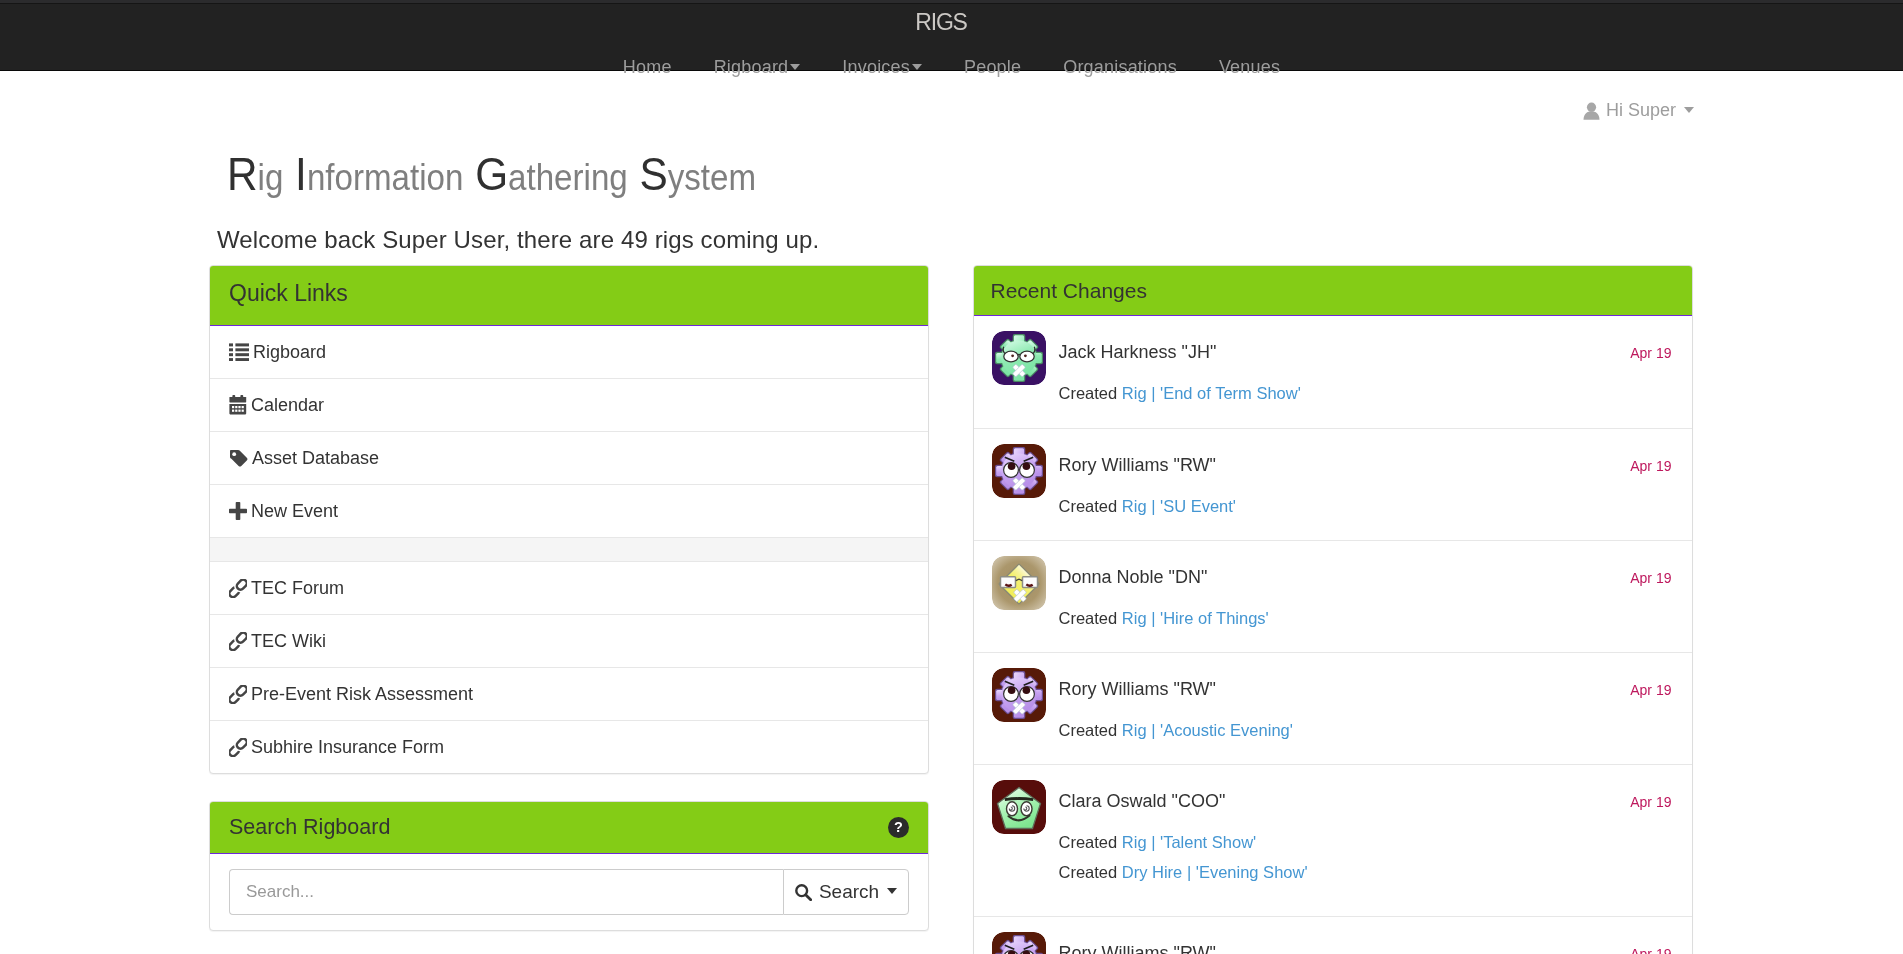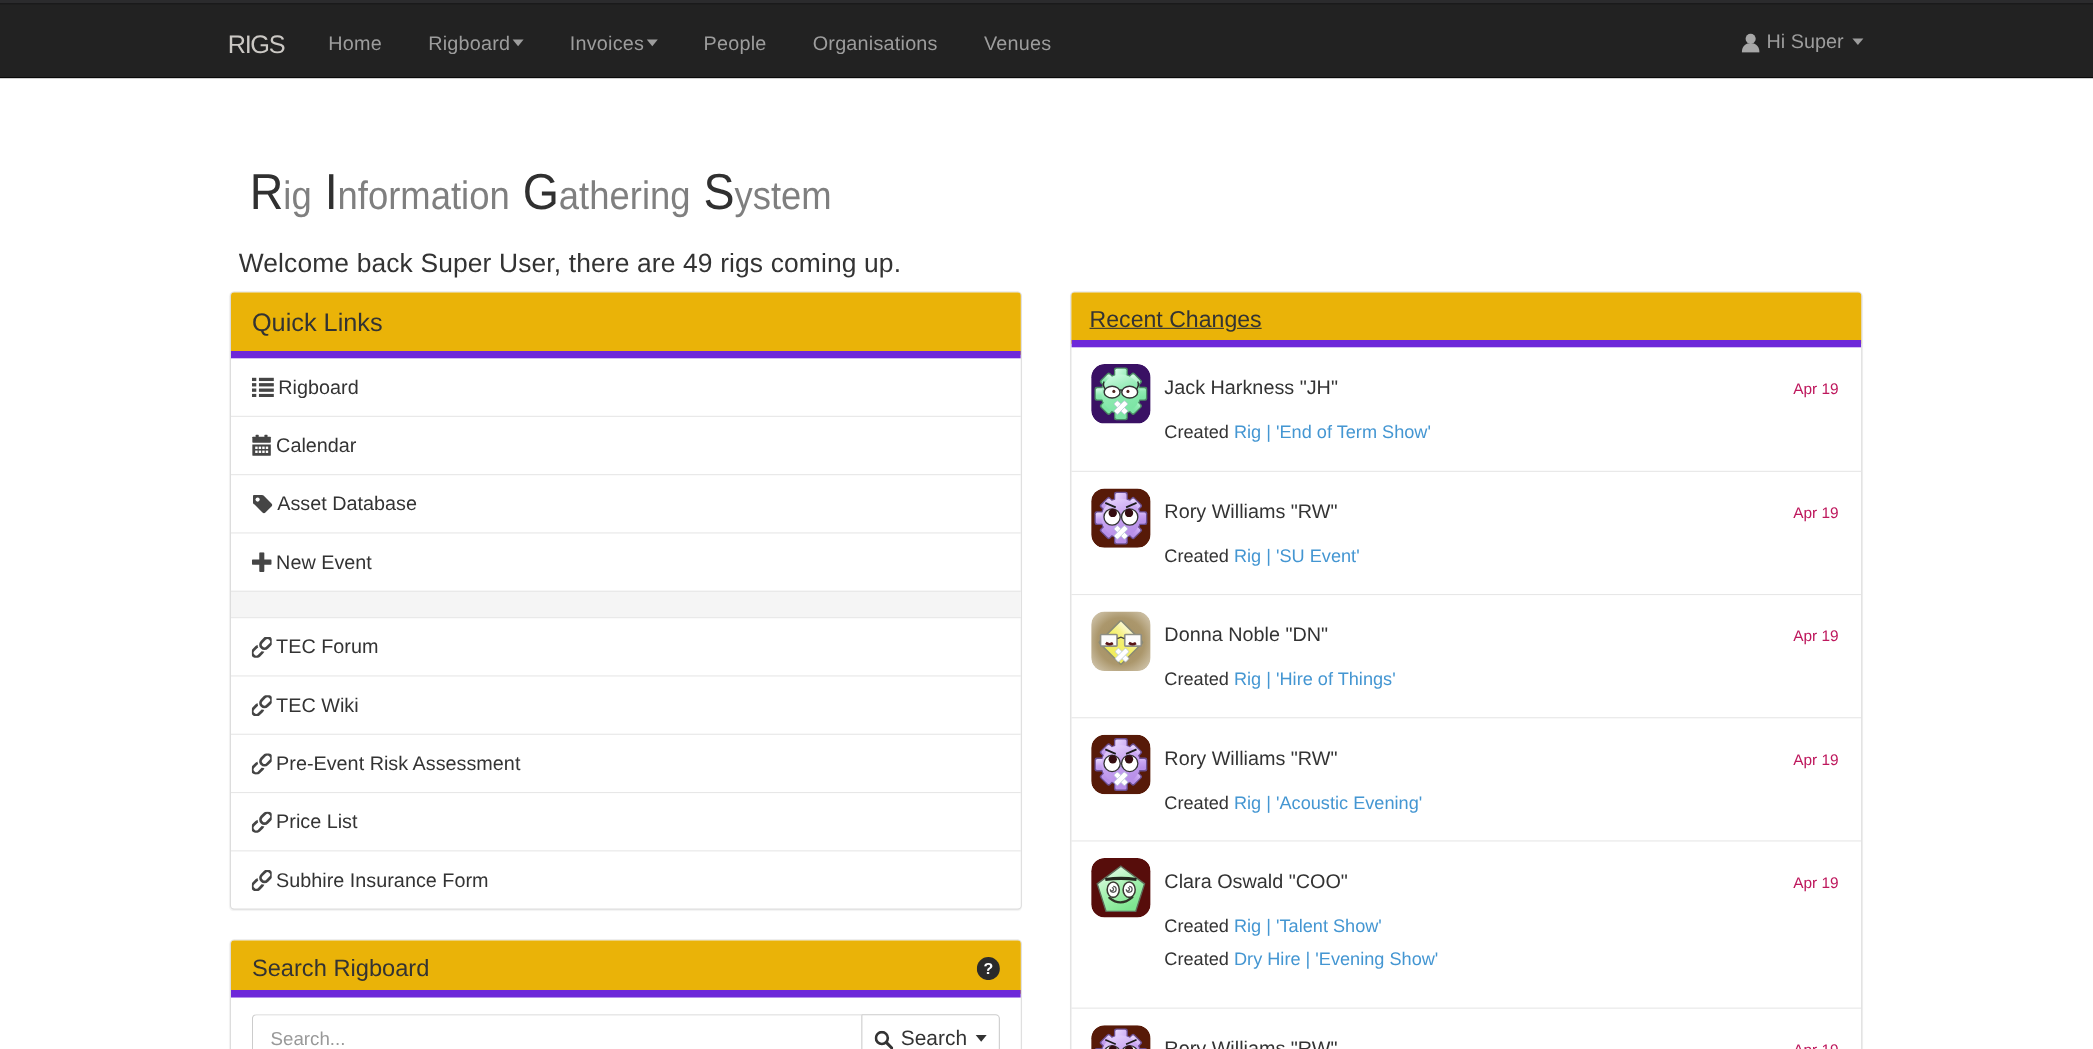--- a/index.html
+++ b/index.html
@@ -9,21 +9,21 @@
   font-family:"Liberation Sans", sans-serif;
   background:#fff; color:#333;
   width:1903px; height:954px;
 }
 a { text-decoration:none; }
 .container { width:1527px; margin:0 auto; padding:0 21px; }
 
 
 .navbar { height:71px; background:#222; border-bottom:1px solid #090909; position:relative; }
 .navbar::before { content:""; display:block; height:3px; background:#2b2b2d; border-bottom:1px solid #151515; }
-.nav-flex { display:flex; align-items:center; height:66px; padding-top:3px; }
+.nav-flex { display:flex; align-items:center; height:66px; padding-top:3px;flex-direction:column; }
 .brand { font-size:23px; color:#cbc8c4; margin-right:19px; letter-spacing:-1.2px; margin-left:-2px; position:relative; top:2px; }
 .nav-links { list-style:none; display:flex; }
 .nav-links li a { display:block; padding:0 21px; font-size:18px; color:#9d9d9d; line-height:66px; letter-spacing:0.2px; }
 .caret { display:inline-block; width:0; height:0; border-left:5.5px solid transparent; border-right:5.5px solid transparent; border-top:6px solid #9d9d9d; vertical-align:middle; margin-left:2px; position:relative; top:-1px; }
 .nav-right { margin-left:auto; display:flex; align-items:center; color:#9d9d9d; font-size:18px; }
 .nav-right svg { margin-right:6px; }
 .nav-right .caret { margin-left:8px; }
 
 
 h1.rigs { margin-top:78px; margin-left:18px; font-size:46px; line-height:50px; font-weight:normal; color:#7f7f7f; transform:scaleX(0.92); transform-origin:0 0; white-space:nowrap; }
@@ -31,26 +31,26 @@
 h1.rigs span.low { font-size:36px; }
 p.welcome { margin-top:22px; margin-left:8px; font-size:24px; line-height:30px; color:#333; letter-spacing:0.12px; }
 
 
 .cols { display:flex; margin-top:10px; align-items:flex-start; }
 .col + .col { margin-left:43.5px; }
 .col { width:720px; }
 
 
 .panel { border:1px solid #ddd; border-radius:4px; background:#fff; box-shadow:0 1px 1px rgba(0,0,0,.05); }
-.panel-heading { background:#eab308; border-bottom:7px solid #6d28d9; border-radius:3px 3px 0 0; position:relative; }
+.panel-heading { background:#84cc16; border-bottom:1px solid #6d28d9; border-radius:3px 3px 0 0; position:relative; }
 .ql-heading { padding:12px 19px; height:60px; }
 .ql-heading .ptitle { font-size:23px; line-height:30px; color:#333; }
 .sr-heading { padding:9px 19px; height:52px; }
 .sr-heading .ptitle { font-size:21.5px; line-height:32px; color:#333; }
-.rc-heading { padding:12px 19px 12px 17px; height:50px;text-decoration:underline; }
+.rc-heading { padding:12px 19px 12px 17px; height:50px; }
 .rc-heading .ptitle { font-size:21px; line-height:26px; color:#333; }
 
 
 .ql-list { list-style:none; }
 .ql-list li { display:flex; align-items:center; height:53px; padding:0 19px; font-size:18px; color:#333; border-top:1px solid #e7e7e7; }
 .ql-list li:first-child { border-top:none; height:52px; }
 .ql-list li svg { margin-right:4px; flex:none; }
 .ql-list li.sep { height:24px; background:#f5f5f5; }
 
 
@@ -193,30 +193,20 @@
             </li>
           <li>
               <svg width="18" height="19" viewBox="0 0 18 19">
                 <g transform="rotate(45 9 9.5)" fill="none">
                   <rect x="5.4" y="9.2" width="7.2" height="11" rx="3.5" stroke="#454545" stroke-width="2.5"></rect>
                   <rect x="5.4" y="-1.4" width="7.2" height="11" rx="3.5" stroke="#fff" stroke-width="5.5"></rect>
                   <rect x="5.4" y="-1.4" width="7.2" height="11" rx="3.5" stroke="#454545" stroke-width="2.5"></rect>
                 </g>
               </svg>
               <span>Pre-Event Risk Assessment</span>
-            </li>
-          <li>
-              <svg width="18" height="19" viewBox="0 0 18 19">
-                <g transform="rotate(45 9 9.5)" fill="none">
-                  <rect x="5.4" y="9.2" width="7.2" height="11" rx="3.5" stroke="#454545" stroke-width="2.5"></rect>
-                  <rect x="5.4" y="-1.4" width="7.2" height="11" rx="3.5" stroke="#fff" stroke-width="5.5"></rect>
-                  <rect x="5.4" y="-1.4" width="7.2" height="11" rx="3.5" stroke="#454545" stroke-width="2.5"></rect>
-                </g>
-              </svg>
-              <span>Price List</span>
             </li>
           <li>
               <svg width="18" height="19" viewBox="0 0 18 19">
                 <g transform="rotate(45 9 9.5)" fill="none">
                   <rect x="5.4" y="9.2" width="7.2" height="11" rx="3.5" stroke="#454545" stroke-width="2.5"></rect>
                   <rect x="5.4" y="-1.4" width="7.2" height="11" rx="3.5" stroke="#fff" stroke-width="5.5"></rect>
                   <rect x="5.4" y="-1.4" width="7.2" height="11" rx="3.5" stroke="#454545" stroke-width="2.5"></rect>
                 </g>
               </svg>
               <span>Subhire Insurance Form</span>

